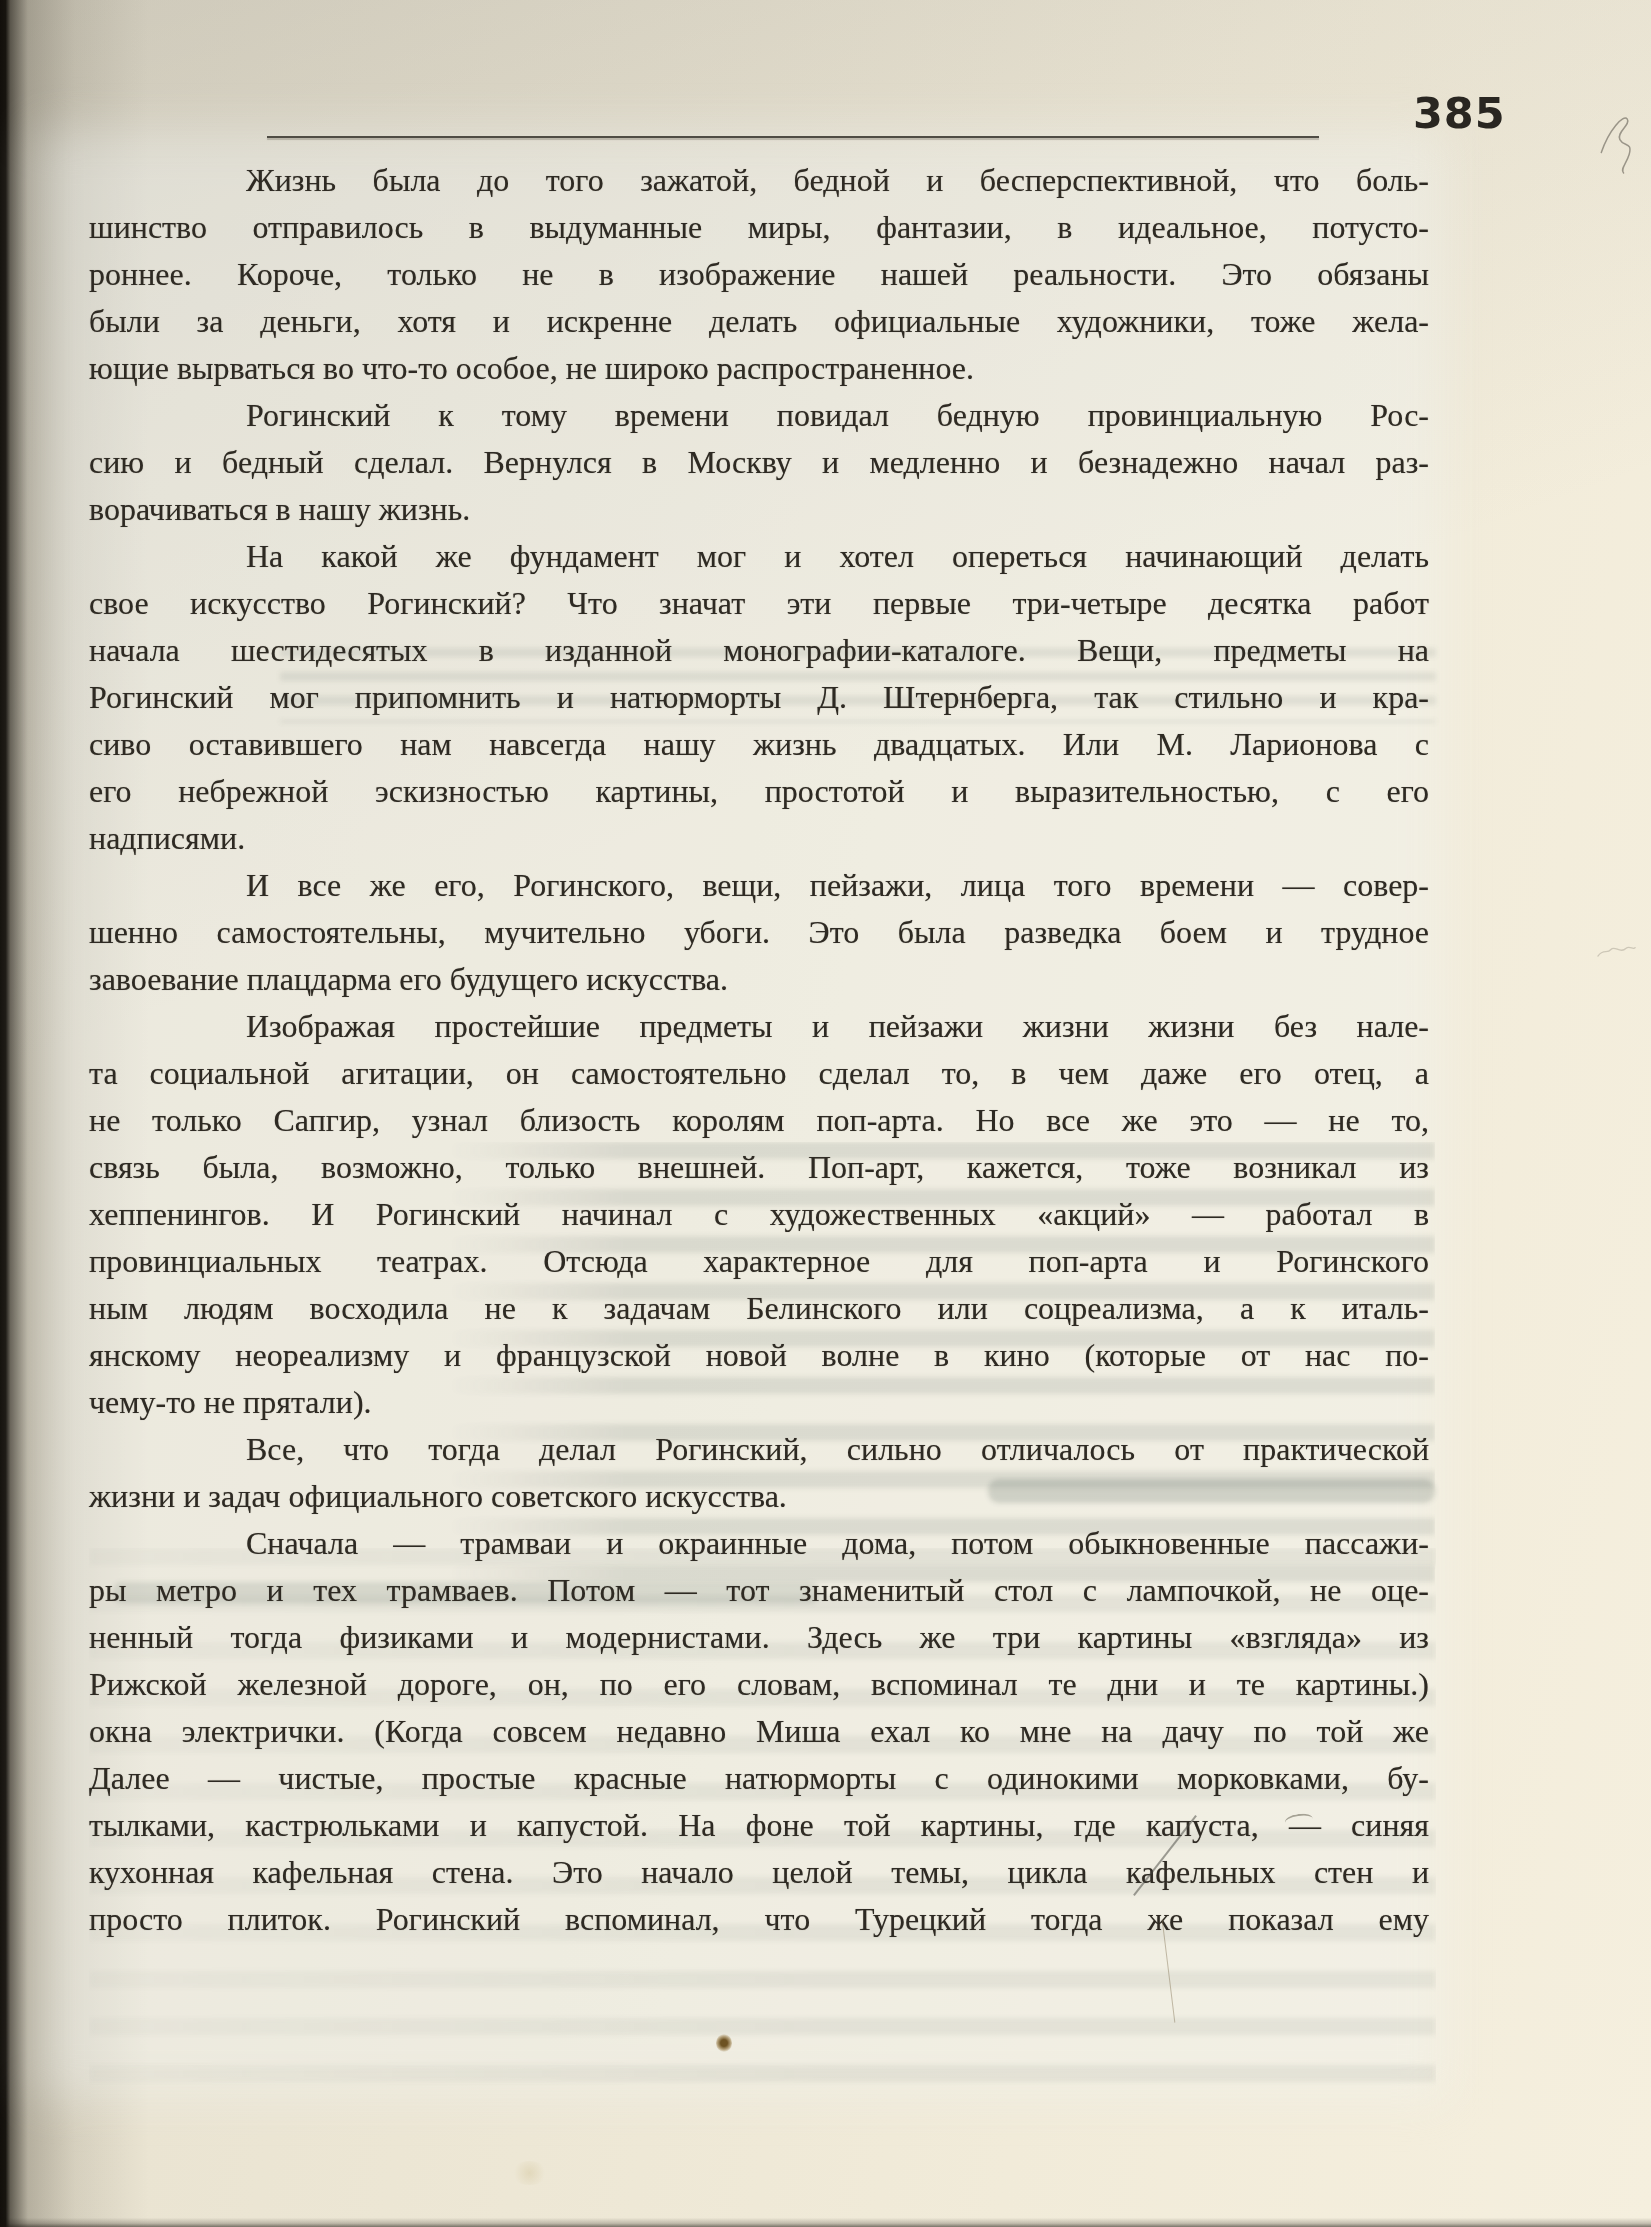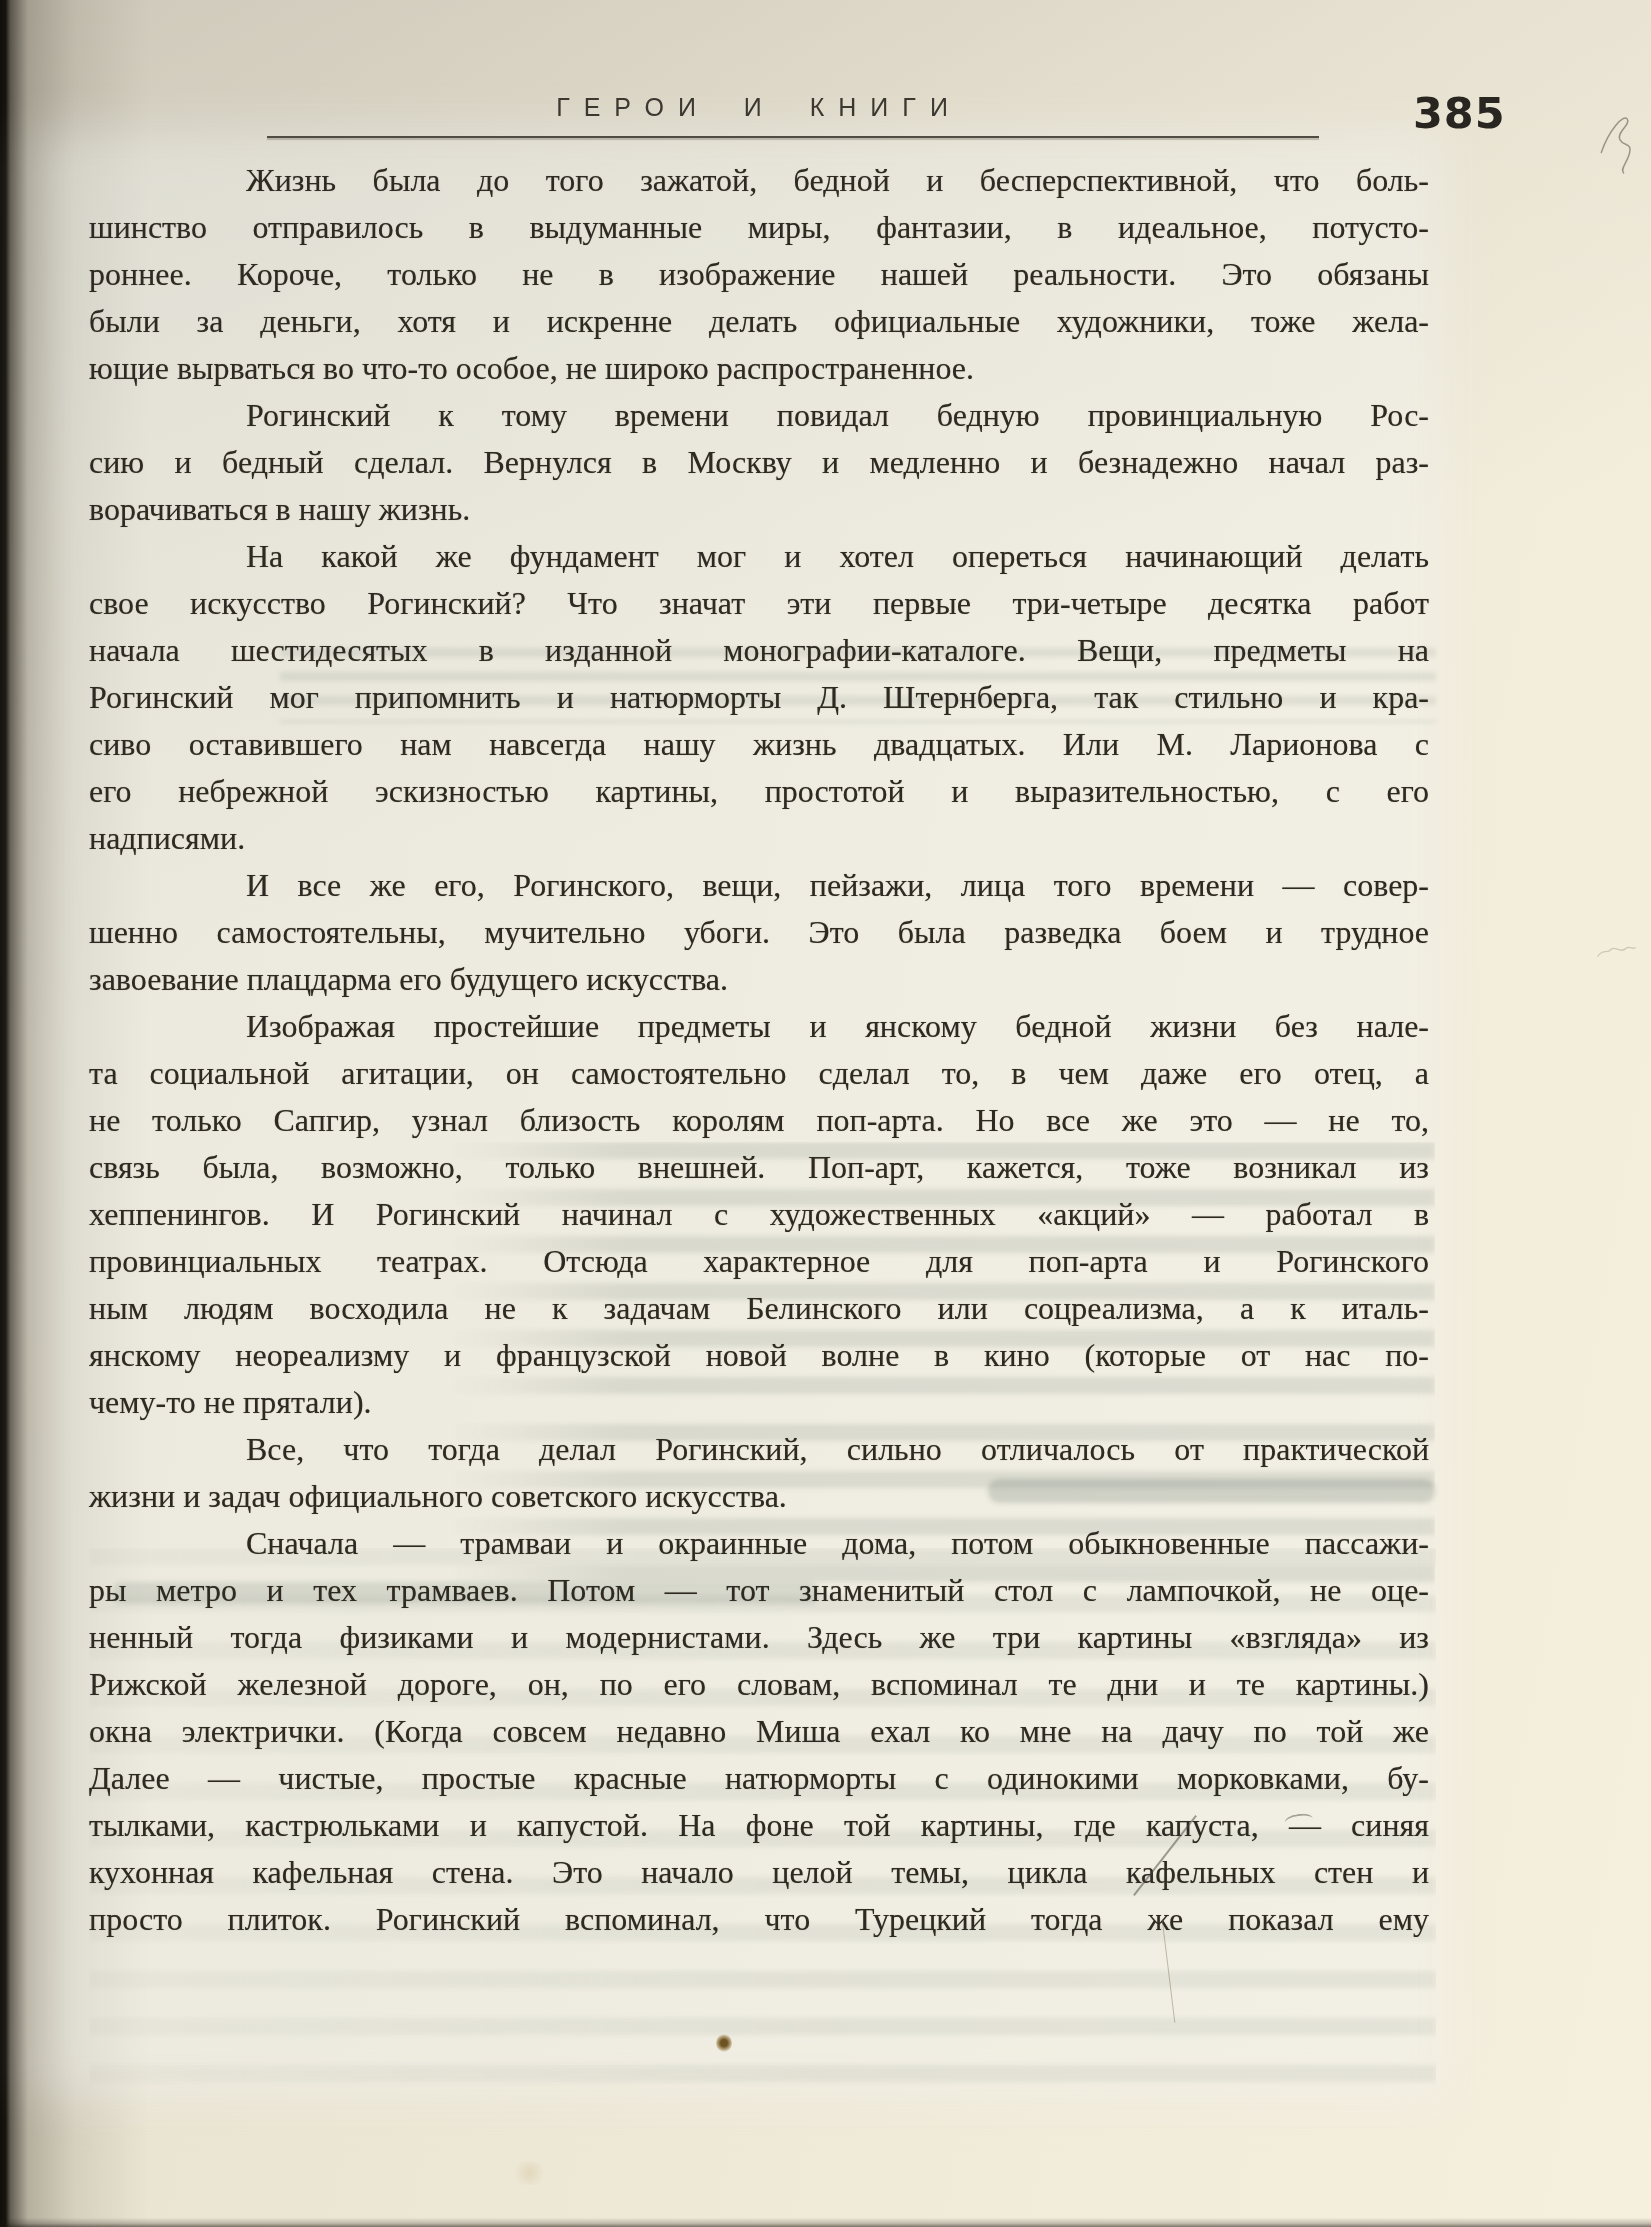--- a/index.html
+++ b/index.html
@@ -93,21 +93,20 @@
 <div class="page">
 
   <div class="text-glow"></div>
 
   <div class="ghost g-a"></div>
   <div class="ghost g-b"></div>
   <div class="ghost g-c"></div>
   <div class="ghost g-d"></div>
   <div class="ghost g-e"></div>
 
-  <div class="running-title">ГЕРОИ И КНИГИ</div>
   <div class="page-number">385</div>
   <div class="header-rule"></div>
 
   <div class="body-text" id="body-text">
       <div>
         <div class="line indent">Жизнь была до того зажатой, бедной и бесперспективной, что боль-</div>
         <div class="line">шинство отправилось в выдуманные миры, фантазии, в идеальное, потусто-</div>
         <div class="line">роннее. Короче, только не в изображение нашей реальности. Это обязаны</div>
         <div class="line">были за деньги, хотя и искренне делать официальные художники, тоже жела-</div>
         <div class="line end">ющие вырваться во что-то особое, не широко распространенное.</div>
@@ -125,21 +124,21 @@
         <div class="line">сиво оставившего нам навсегда нашу жизнь двадцатых. Или М. Ларионова с</div>
         <div class="line">его небрежной эскизностью картины, простотой и выразительностью, с его</div>
         <div class="line end">надписями.</div>
       </div>
       <div>
         <div class="line indent">И все же его, Рогинского, вещи, пейзажи, лица того времени — совер-</div>
         <div class="line">шенно самостоятельны, мучительно убоги. Это была разведка боем и трудное</div>
         <div class="line end">завоевание плацдарма его будущего искусства.</div>
       </div>
       <div>
-        <div class="line indent">Изображая простейшие предметы и янскому бедной жизни без нале-</div>
+        <div class="line indent">Изображая простейшие предметы и пейзажи жизни жизни без нале-</div>
         <div class="line">та социальной агитации, он самостоятельно сделал то, в чем даже его отец, а</div>
         <div class="line">не только Сапгир, узнал близость королям поп-арта. Но все же это — не то,</div>
         <div class="line">связь была, возможно, только внешней. Поп-арт, кажется, тоже возникал из</div>
         <div class="line">хеппенингов. И Рогинский начинал с художественных «акций» — работал в</div>
         <div class="line">провинциальных театрах. Отсюда характерное для поп-арта и Рогинского</div>
         <div class="line">ным людям восходила не к задачам Белинского или соцреализма, а к италь-</div>
         <div class="line">янскому неореализму и французской новой волне в кино (которые от нас по-</div>
         <div class="line end">чему-то не прятали).</div>
       </div>
       <div>

